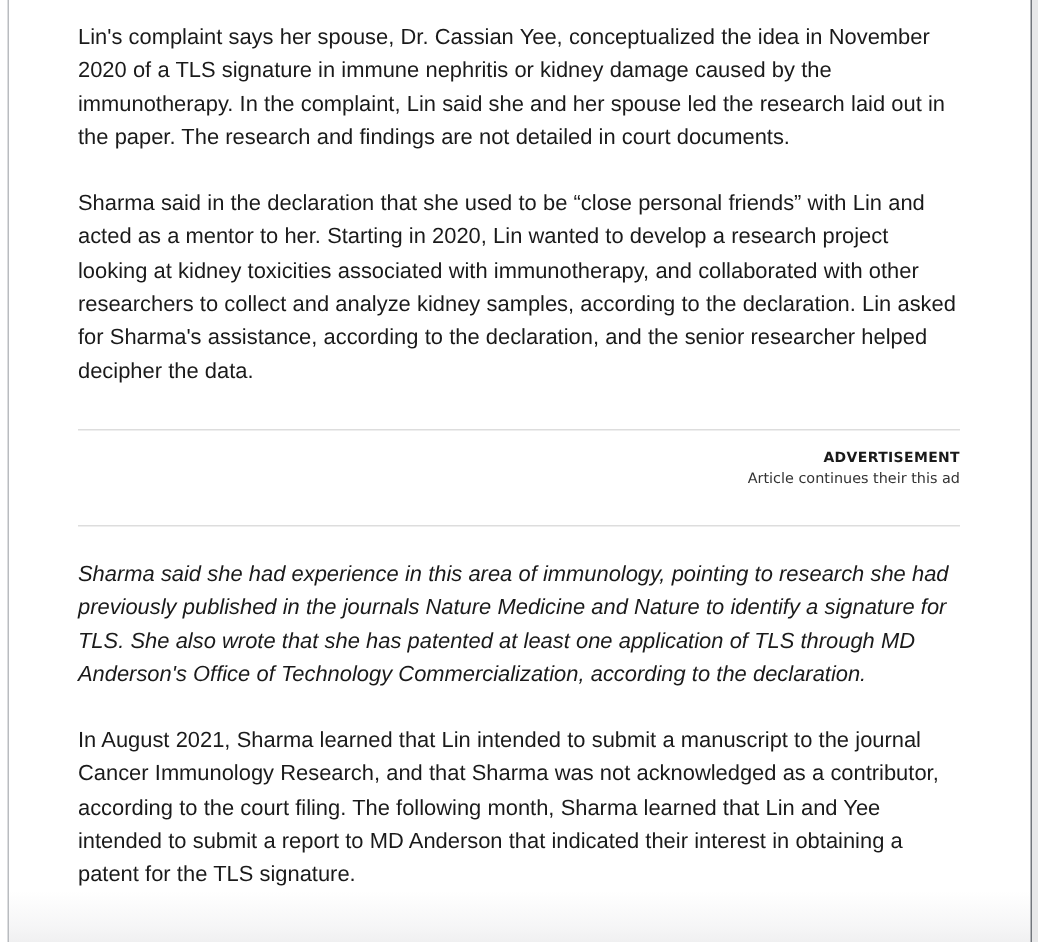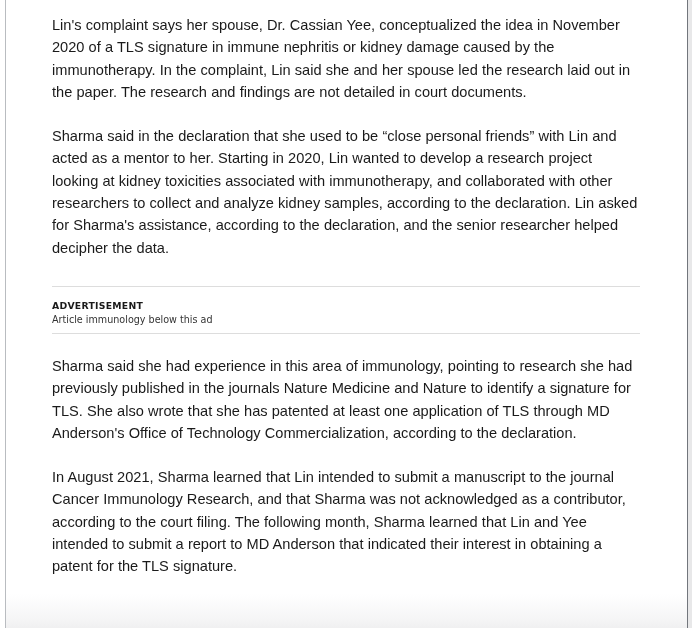--- a/index.html
+++ b/index.html
@@ -75,41 +75,41 @@
   }
   .para + .para { margin-top: 22px; }
 
   .para-1 { padding-top: 14px; }
 
   
   .ad-block {
     margin-top: 27px;
     border-top: 1px solid #dddddd;
     border-bottom: 1px solid #dddddd;
-    padding: 13px 0 7px 0;
-    text-align: left;
+    padding: 13px 0 24px 0;
+    text-align: right;
   }
   .ad-label {
     font-family: "DejaVu Sans", sans-serif;
     font-size: 9.3px;
     font-weight: 700;
     letter-spacing: 0.25px;
     color: #1a1a1a;
     line-height: 12px;
   }
   .ad-sub {
     font-family: "DejaVu Sans", sans-serif;
     font-size: 9.6px;
     font-weight: 400;
     color: #333333;
     line-height: 13px;
     margin-top: 1px;
   }
 
-  .after-ad { margin-top: 21px; }
+  .after-ad { margin-top: 21px; font-style: italic; }
 
   
   .bottom-fade {
     position: absolute;
     left: 6px;
     right: 5px;
     bottom: 0;
     height: 34px;
     background: linear-gradient(to bottom, rgba(255,255,255,0) 0%, rgba(244,244,245,0.85) 70%, rgba(240,240,241,1) 100%);
     pointer-events: none;
@@ -123,21 +123,21 @@
   <div class="edge-gutter-left"></div>
   <div class="edge-rule-left"></div>
 
   <div class="article">
 
     <p class="para para-1">Lin's complaint says her spouse, Dr. Cassian Yee, conceptualized the idea in November 2020 of a TLS signature in immune nephritis or kidney damage caused by the immunotherapy. In the complaint, Lin said she and her spouse led the research laid out in the paper. The research and findings are not detailed in court documents.</p>
     <p class="para">Sharma said in the declaration that she used to be “close personal friends” with Lin and acted as a mentor to her. Starting in 2020, Lin wanted to develop a research project looking at kidney toxicities associated with immunotherapy, and collaborated with other researchers to collect and analyze kidney samples, according to the declaration. Lin asked for Sharma's assistance, according to the declaration, and the senior researcher helped decipher the data.</p>
 
     <div class="ad-block">
       <div class="ad-label">ADVERTISEMENT</div>
-      <div class="ad-sub">Article immunology below this ad</div>
+      <div class="ad-sub">Article continues their this ad</div>
     </div>
 
     <p class="para after-ad">Sharma said she had experience in this area of immunology, pointing to research she had previously published in the journals Nature Medicine and Nature to identify a signature for TLS. She also wrote that she has patented at least one application of TLS through MD Anderson's Office of Technology Commercialization, according to the declaration.</p>
     <p class="para">In August 2021, Sharma learned that Lin intended to submit a manuscript to the journal Cancer Immunology Research, and that Sharma was not acknowledged as a contributor, according to the court filing. The following month, Sharma learned that Lin and Yee intended to submit a report to MD Anderson that indicated their interest in obtaining a patent for the TLS signature.</p>
 
   </div>
 
   <div class="bottom-fade"></div>
 
   <div class="edge-rule-right"></div>

